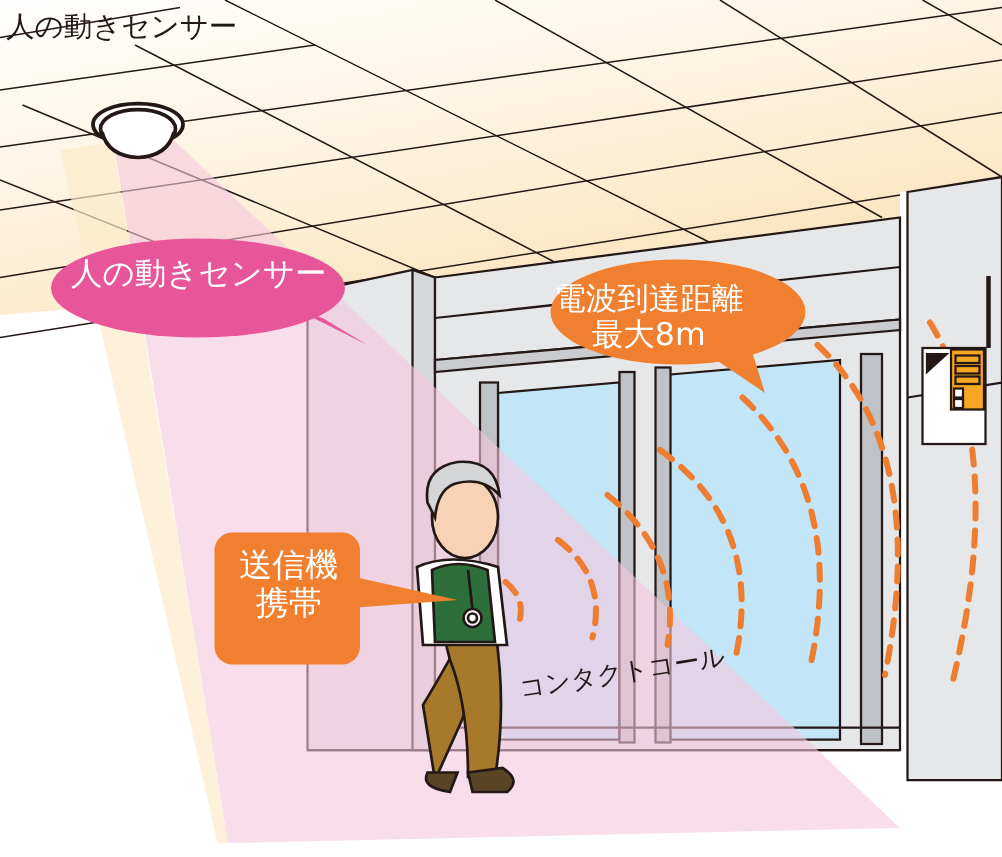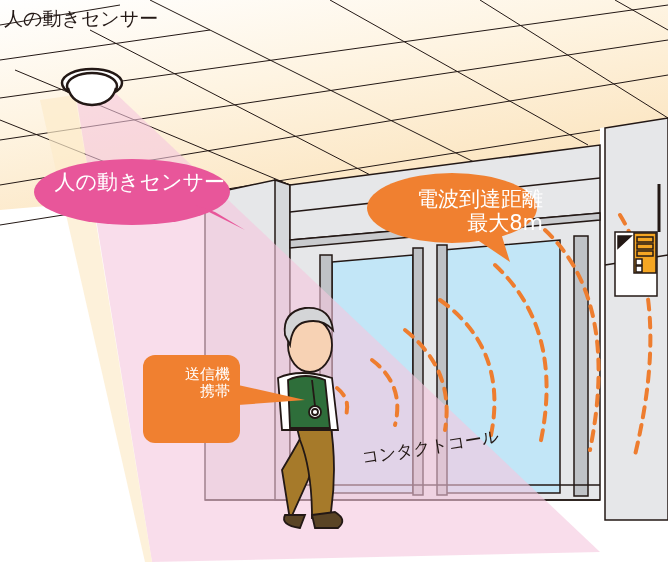--- a/index.html
+++ b/index.html
@@ -1,24 +1,24 @@
 <!DOCTYPE html>
 <html><head>
 <meta charset="utf-8">
 <style>
   html, body { margin: 0; padding: 0; background: #ffffff; }
   body { width: 668px; height: 571px; overflow: hidden; position: relative;
          font-family: "DejaVu Sans", "Liberation Sans", sans-serif; }
   #scene { position: absolute; left: 0; top: 0; width: 668px; height: 571px; }
-  .lbl { position: absolute; text-align: right; line-height: 1.12; white-space: nowrap; }
+  .lbl { position: absolute; text-align: center; line-height: 1.12; white-space: nowrap; }
   .sensor-title { left: 4px; top: 8px; width: 150px; font-size: 19px; color: #231815; }
   .bubble-text { color: #ffffff; font-size: 21px; font-weight: normal; }
   .pink-text { left: 40px; top: 171px; width: 185px; }
-  .orange-text { left: 398px; top: 188px; width: 145px; }
-  .tx-text { left: 133px; top: 366px; width: 97px; font-size: 15px; }
+  .orange-text { left: 360px; top: 188px; width: 145px; }
+  .tx-text { left: 144px; top: 366px; width: 97px; font-size: 22px; }
   .wave-text { left: 330px; top: 440px; width: 170px; font-size: 17px; color: #231815; }
   .wave-line1 { display: block; transform: rotate(-9deg); transform-origin: center; }
   .wave-line2 { display: block; margin-top: 2px; }
 </style>
 </head>
 <body>
 
 <svg id="scene" viewBox="0 0 668 571" xmlns="http://www.w3.org/2000/svg">
   <defs>
     <linearGradient id="ceilGrad" x1="0" y1="0" x2="0.6" y2="1">

